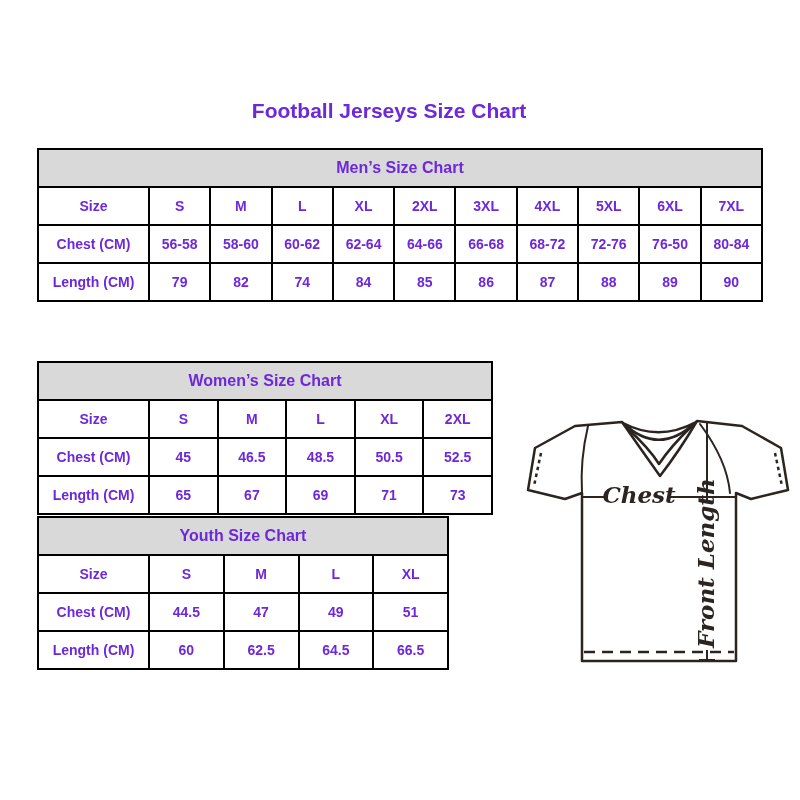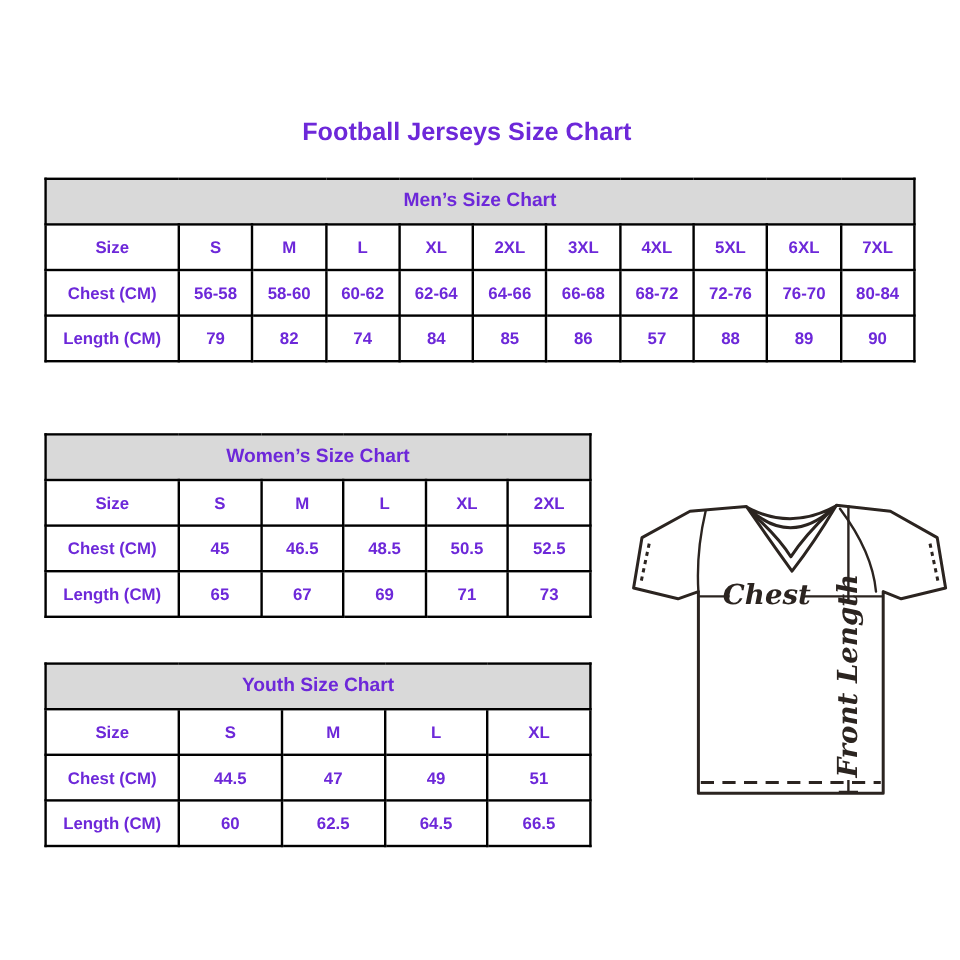--- a/index.html
+++ b/index.html
@@ -37,21 +37,21 @@
     overflow: hidden;
     white-space: nowrap;
   }
   table.sc th.tbl-title {
     background: #d9d9d9;
     font-size: 16px;
   }
   table.sc col.label { width: 111px; }
   .t-mens   { left: 37px; top: 148px; width: 726px; border-radius: 23px; }
   .t-womens { left: 37px; top: 361px; width: 456px; }
-  .t-youth  { left: 37px; top: 552px; width: 456px; }
+  .t-youth  { left: 37px; top: 516px; width: 412px; }
   .jersey {
     position: absolute;
     left: 520px; top: 398px;
     width: 276px; height: 276px;
   }
   .jersey svg { display: block; width: 276px; height: 276px; }
   .jersey text {
     font-family: "DejaVu Serif", serif;
     font-style: italic;
     font-weight: bold;
@@ -99,32 +99,32 @@
         <tr>
           <td>Chest (CM)</td>
           <td>56-58</td>
           <td>58-60</td>
           <td>60-62</td>
           <td>62-64</td>
           <td>64-66</td>
           <td>66-68</td>
           <td>68-72</td>
           <td>72-76</td>
-          <td>76-70</td>
+          <td>76-50</td>
           <td>80-84</td>
         </tr>
         <tr>
           <td>Length (CM)</td>
           <td>79</td>
           <td>82</td>
           <td>74</td>
           <td>84</td>
           <td>85</td>
           <td>86</td>
-          <td>57</td>
+          <td>87</td>
           <td>88</td>
           <td>89</td>
           <td>90</td>
         </tr>
       </tbody>
     </table>
   <table class="sc t-womens">
       <colgroup>
         <col class="label">
         <col>

